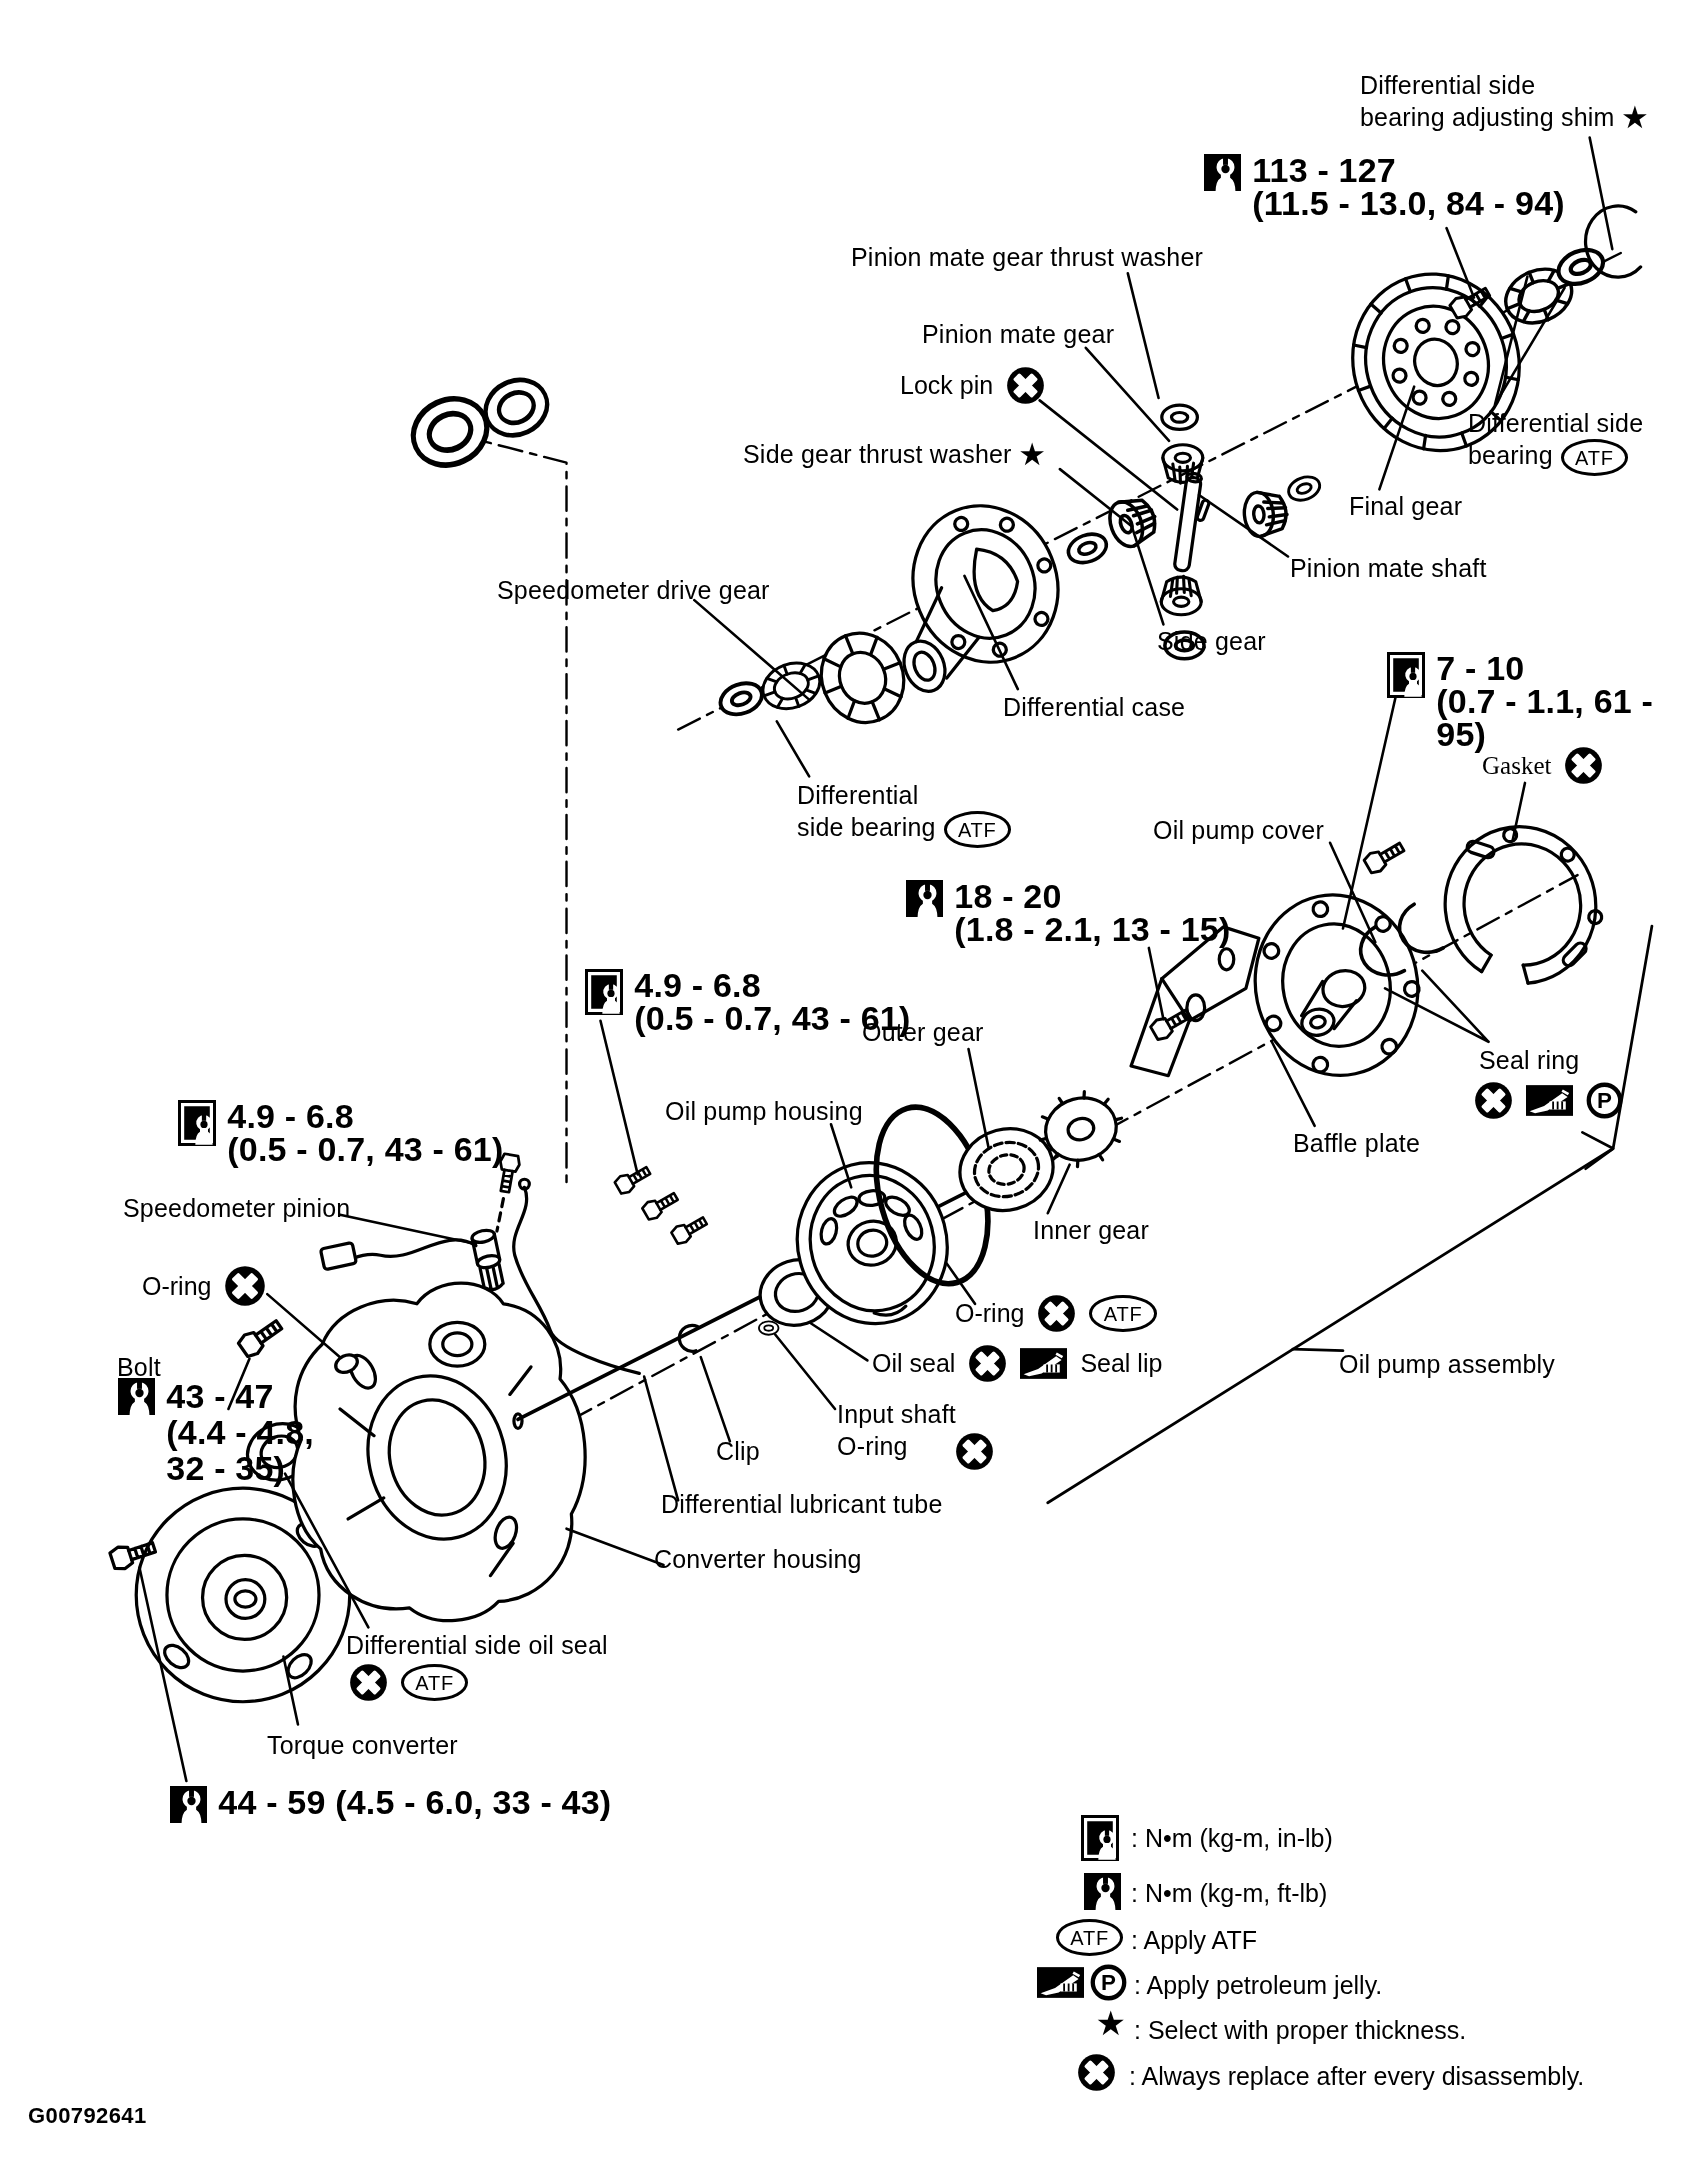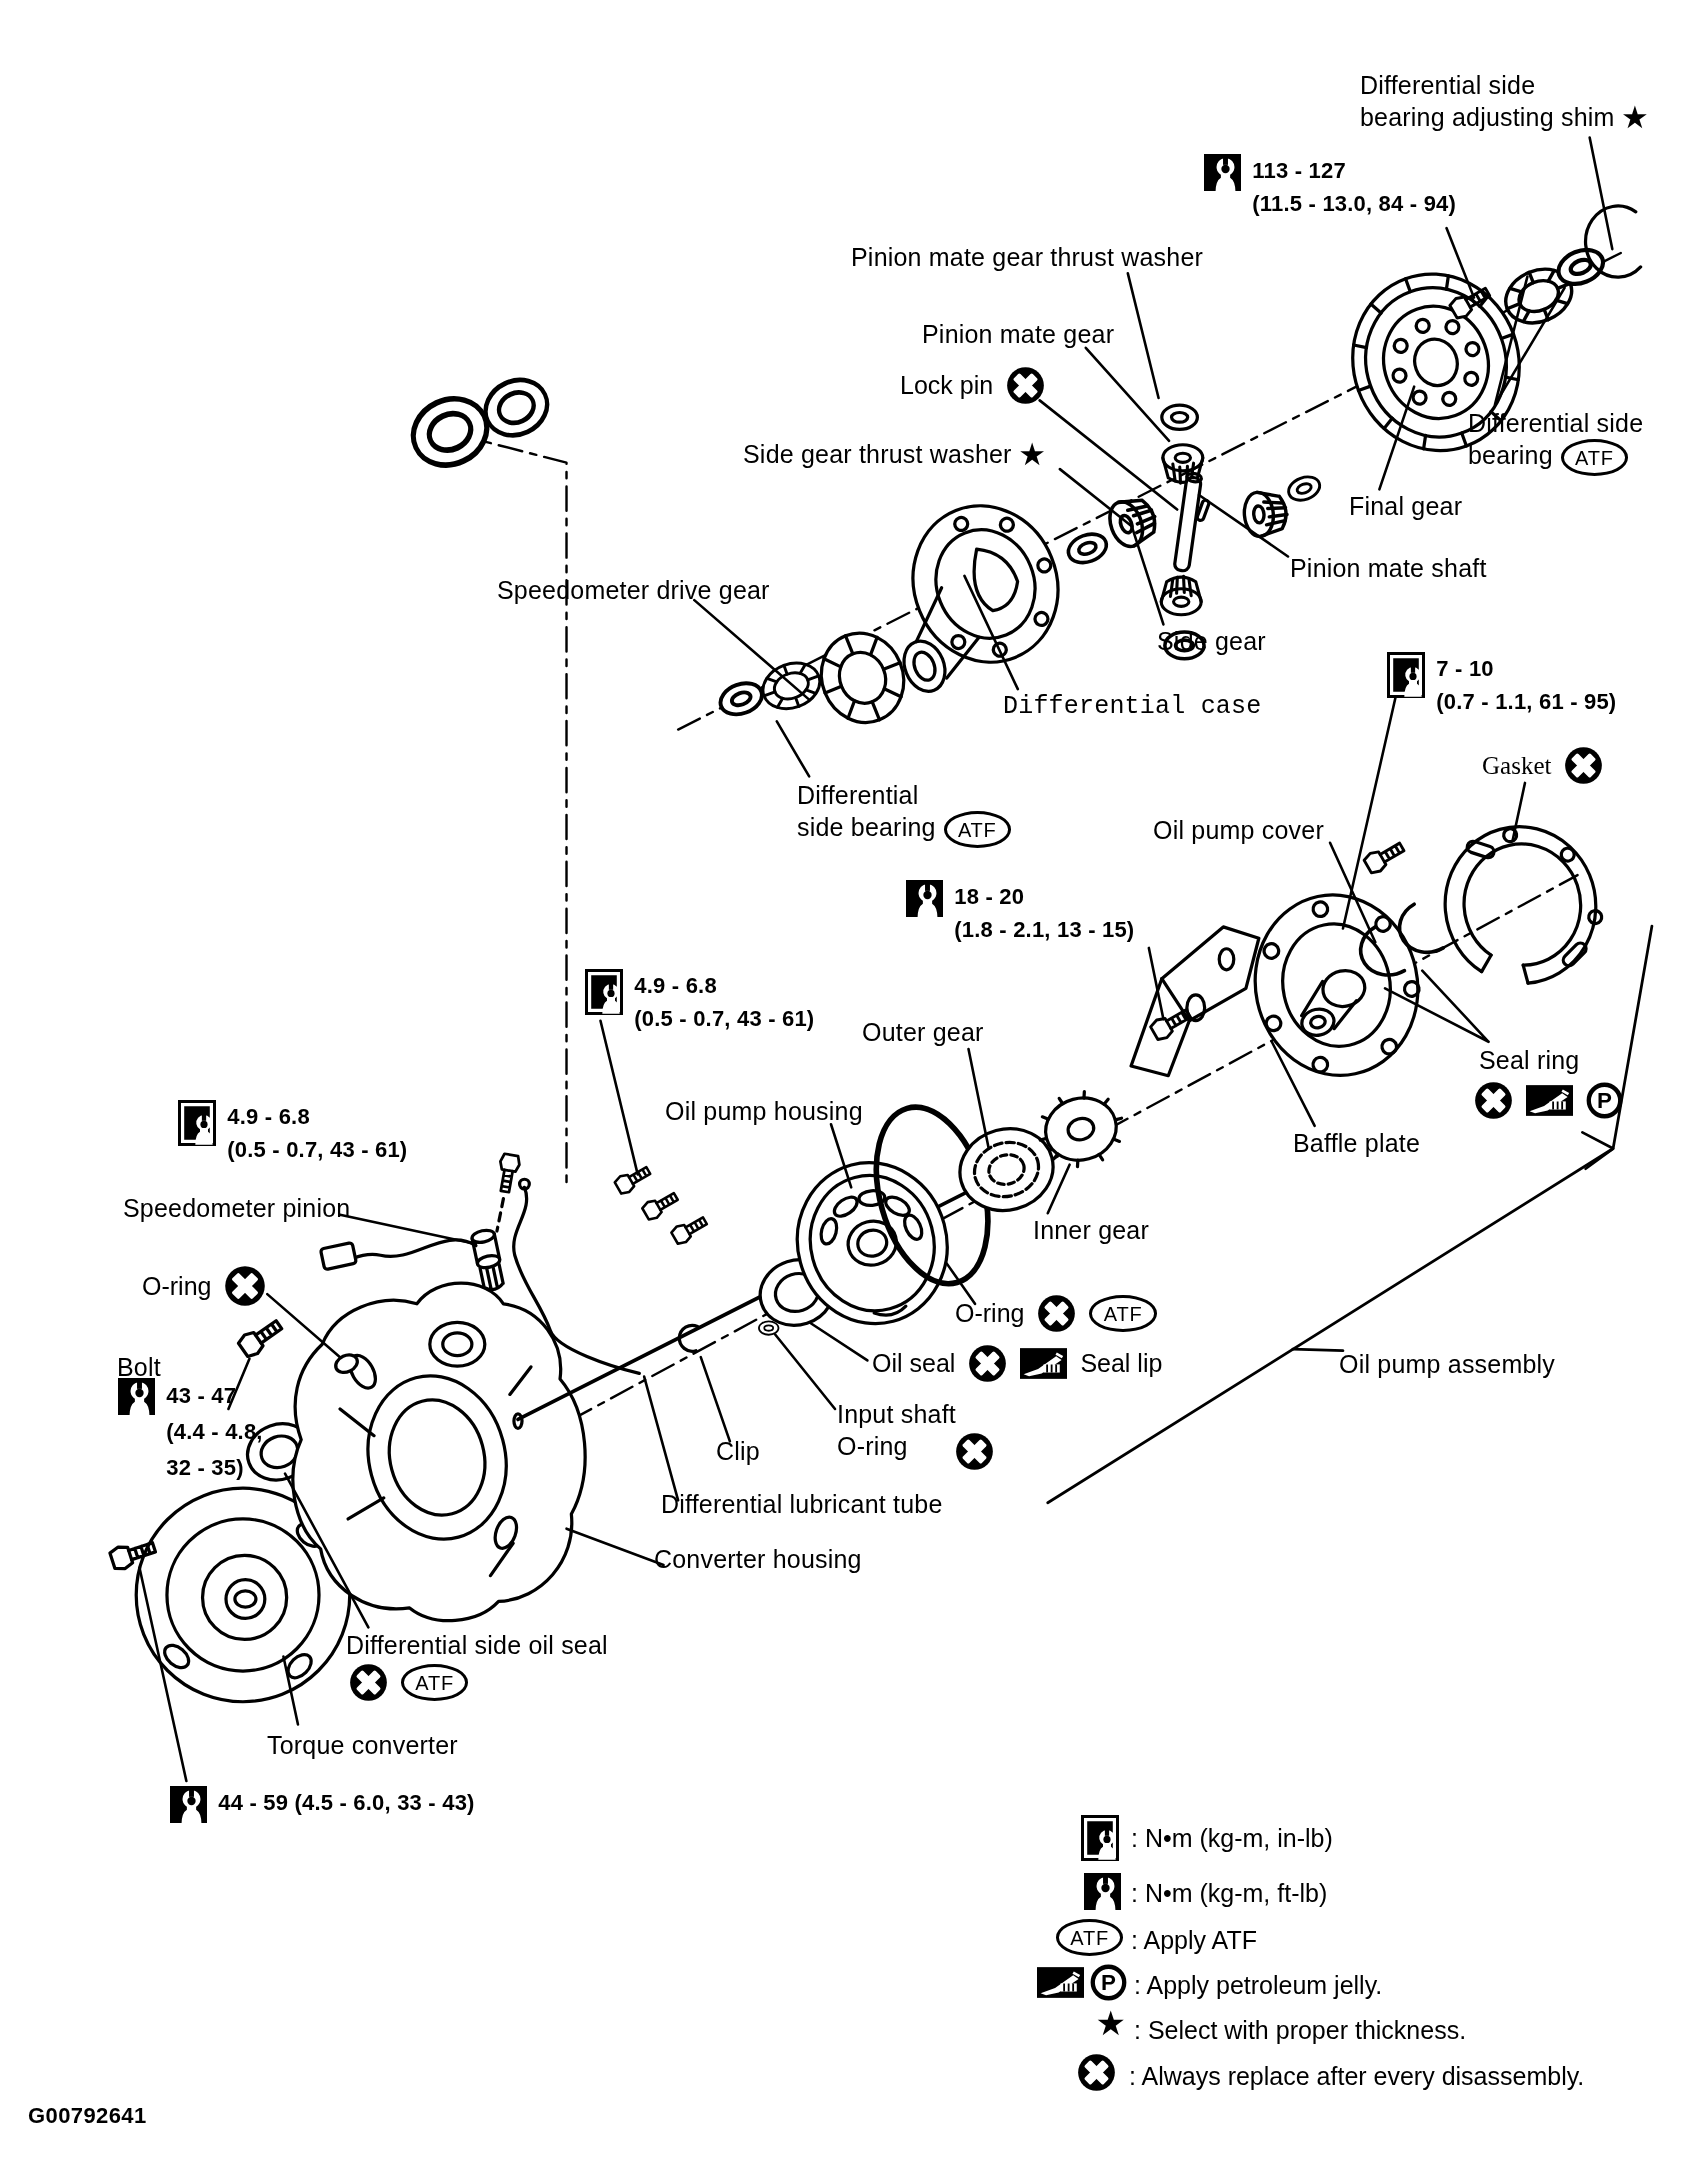--- a/index.html
+++ b/index.html
@@ -1,21 +1,21 @@
 <!DOCTYPE html>
 <html style="font-size:13px"><head>
 <meta charset="utf-8">
 <style>
   html,body{margin:0;padding:0;background:#fff;}
   #canvas{position:relative;width:1700px;height:2183px;background:#ffffff;overflow:hidden;
           font-family:"Liberation Sans", sans-serif;color:#000;}
   #lineart{position:absolute;left:0;top:0;}
   .lbl{position:absolute;font-size:25px;line-height:32px;white-space:pre-line;letter-spacing:0.2px;}
   .spec{position:absolute;display:flex;gap:11.3px;align-items:flex-start;}
-  .spec .txt{font-weight:bold;font-size:22px;line-height:33px;white-space:pre-line;letter-spacing:0.2px;}
+  .spec .txt{font-weight:bold;font-size:34px;line-height:33px;white-space:pre-line;letter-spacing:0.2px;}
   .row{position:absolute;display:flex;gap:13px;align-items:center;}
   
   .tq{position:relative;display:inline-block;width:37px;height:37px;background:#000;flex:none;}
   .tq svg{position:absolute;inset:3.2px;}
   .tq.inlb{width:32px;height:40px;border:3.2px solid #000;box-shadow:inset 0 0 0 3.2px #fff;}
   .tq.inlb svg{inset:7.3px;}
   
   .xi{display:inline-block;width:39px;height:39px;flex:none;vertical-align:middle;}
   .xi svg{display:block;width:100%;height:100%;}
   
@@ -356,21 +356,21 @@
   <div class="lbl" style="left:743px;top:438px;"><span>Side gear thrust washer</span><span class="star">★</span></div>
 
   <div class="lbl" style="left:497px;top:574px;">Speedometer drive gear</div>
 
   <div class="lbl" style="left:1468px;top:407px;"><span>Differential side
 bearing</span><span class="atf">ATF</span></div>
 
   <div class="lbl" style="left:1349px;top:490px;">Final gear</div>
   <div class="lbl" style="left:1290px;top:552px;">Pinion mate shaft</div>
   <div class="lbl" style="left:1157px;top:625px;text-align:center;">Side gear</div>
-  <div class="lbl" style="left:1003px;top:691px;font-family:Liberation Mono, monospace;">Differential case</div>
+  <div class="lbl" style="left:1003px;top:691px;">Differential case</div>
 
   <div class="spec" style="left:1387px;top:652px;">
     <span class="tq inlb">
         <svg viewBox="0 0 24 24" width="100%" height="100%">
           <path fill="#fff" d="M5.5 23 Q5.5 15.5 9 13.4 L9 11.5 A5.8 5.8 0 1 1 15 11.5 L15 13.4 Q18.5 15.5 18.5 23 Z"></path>
           <circle cx="12" cy="7.8" r="2.7" fill="#000"></circle>
           <rect x="10.4" y="0.5" width="3.2" height="4.6" fill="#000"></rect>
         </svg>
       </span>
     <span class="txt">7 - 10

